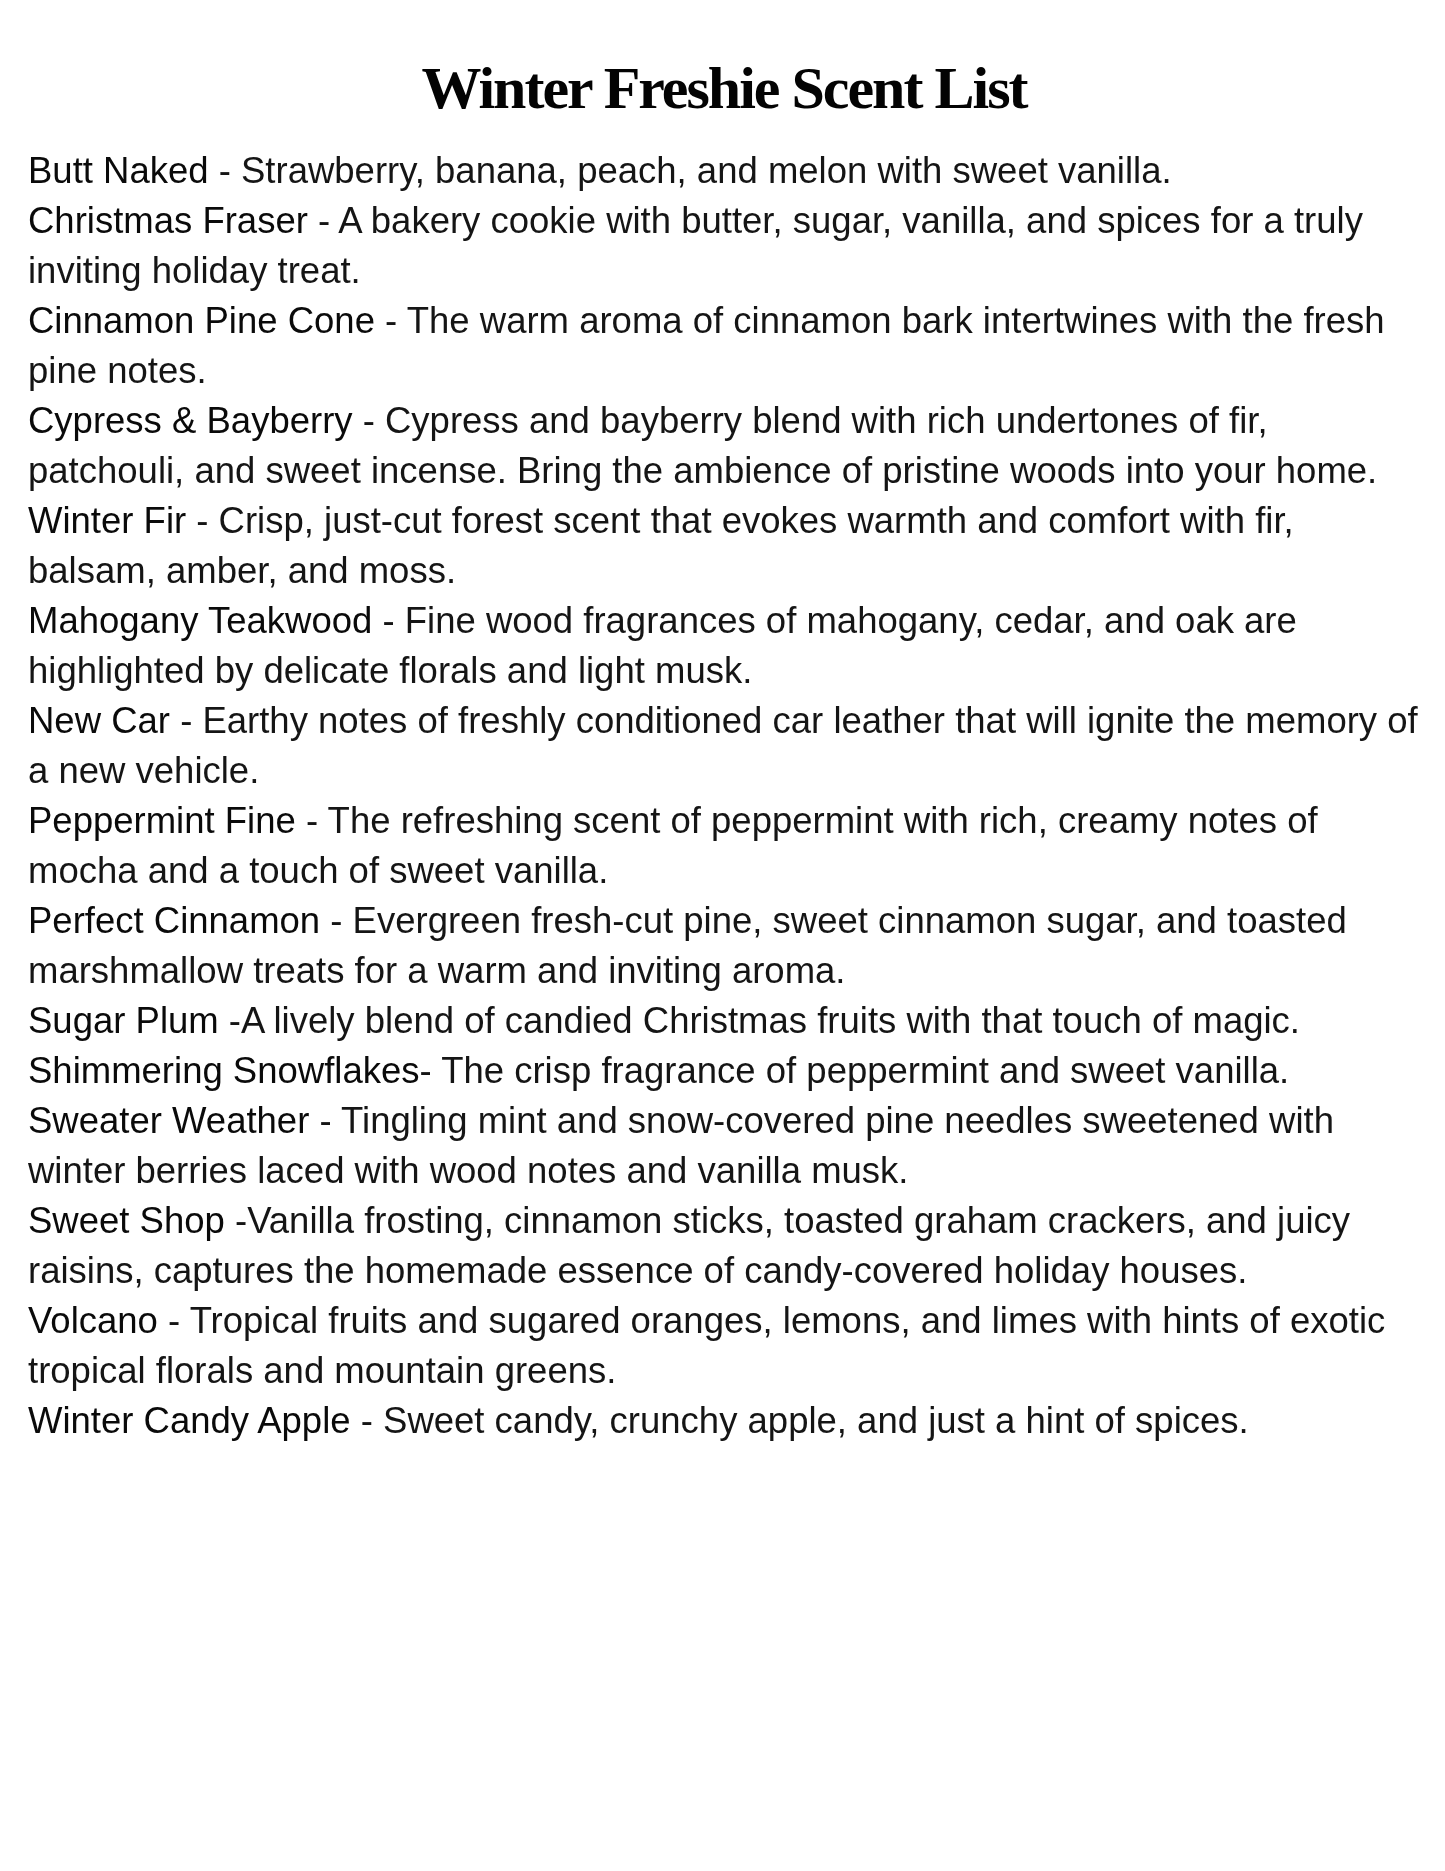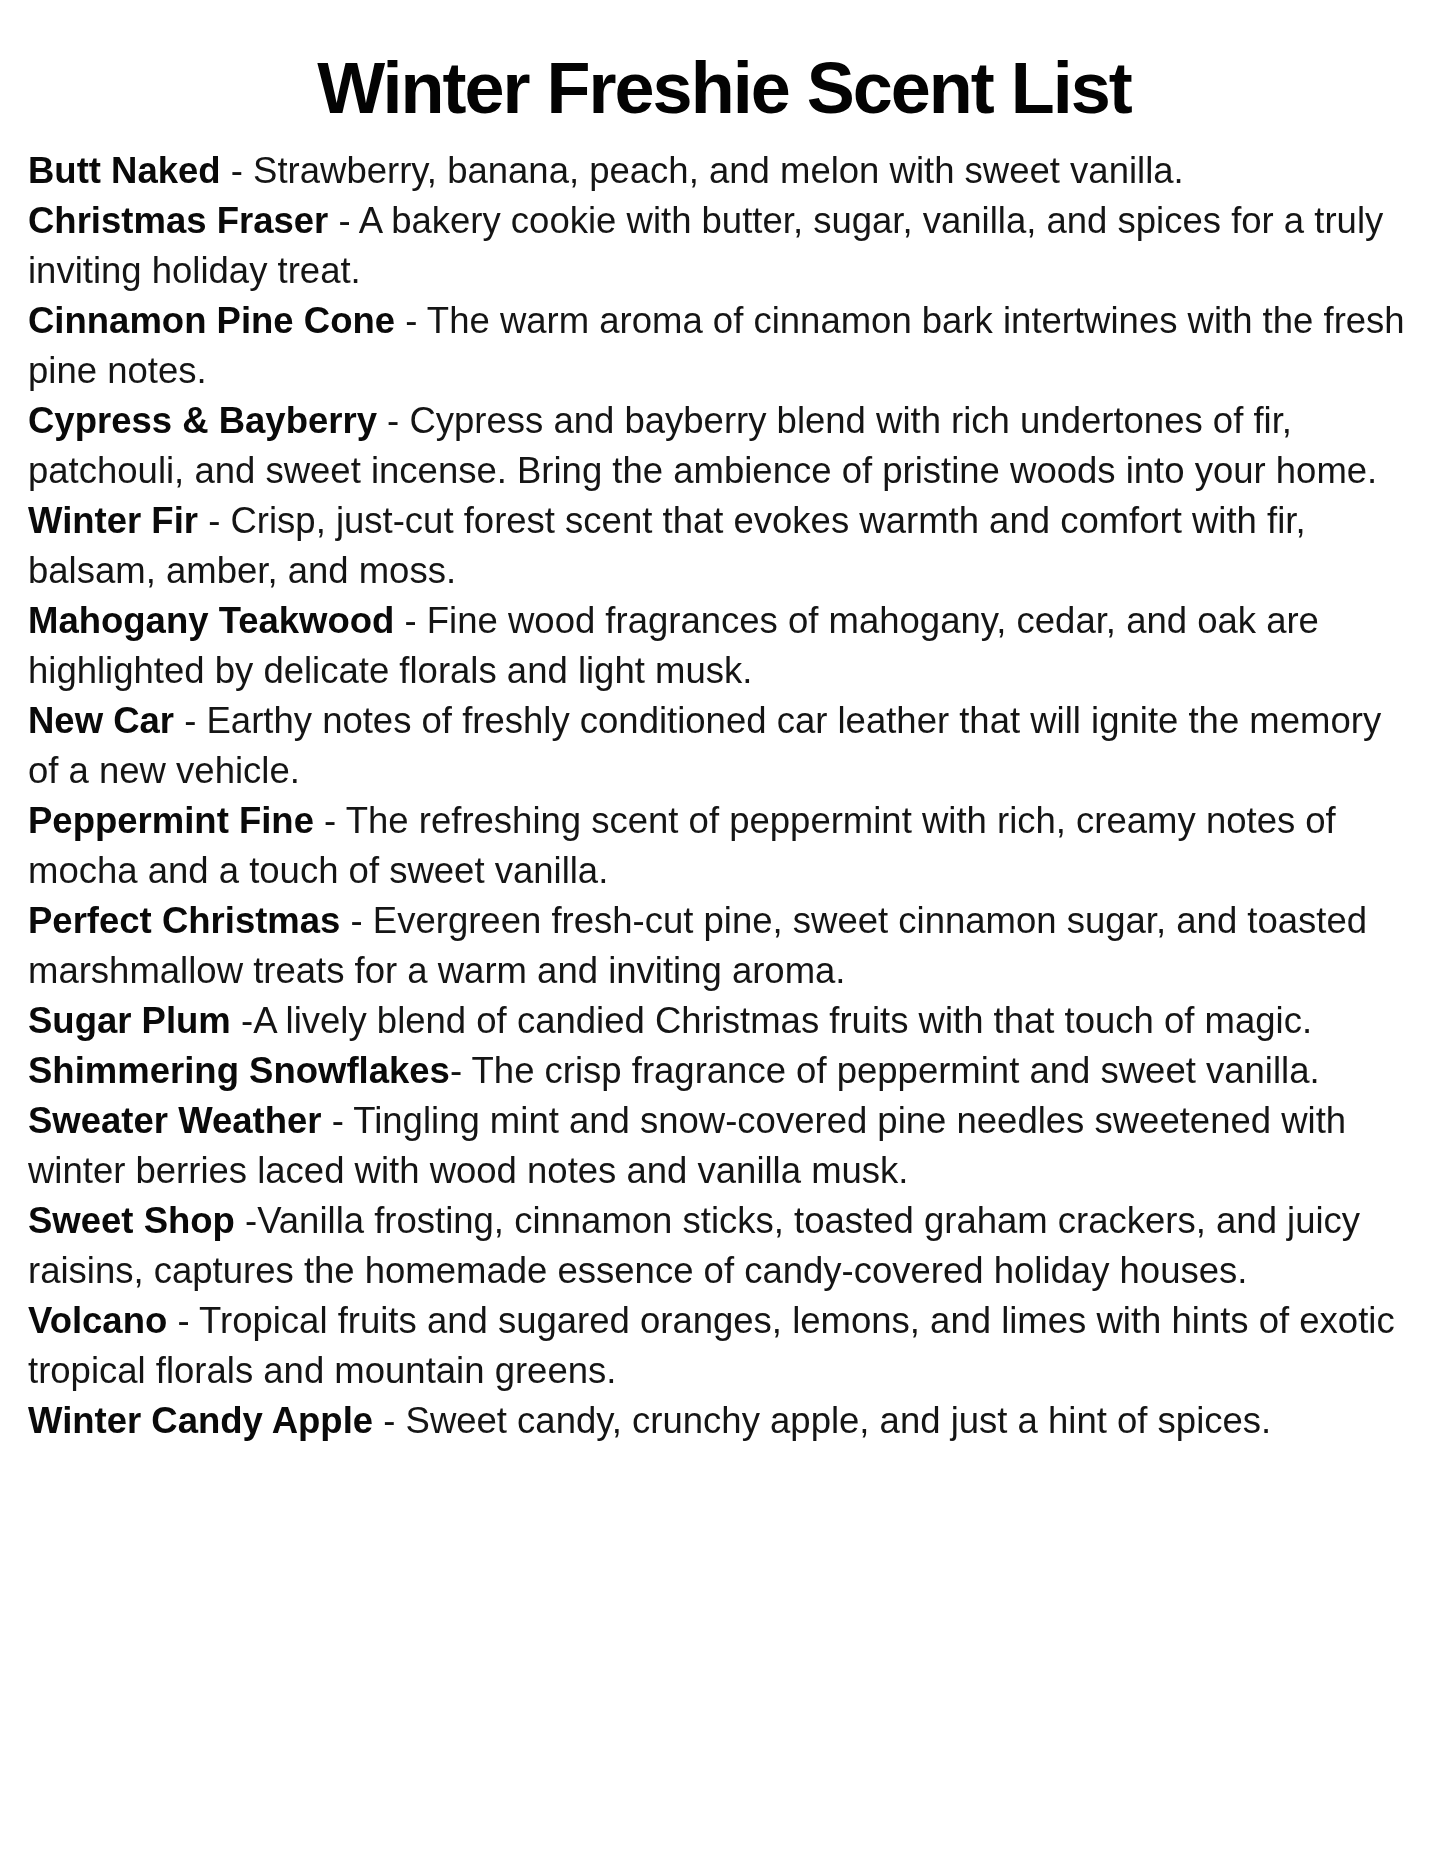--- a/index.html
+++ b/index.html
@@ -15,36 +15,37 @@
     overflow: hidden;
   }
   .page {
     width: 1392px;
     padding: 0 25px 0 28px;
     box-sizing: content-box;
   }
   h1.title {
     margin: 34px 0 4px 0;
     text-align: center;
-    font-size: 72px;
+    font-size: 60px;
     line-height: 108px;
     font-weight: 800;
     letter-spacing: -2px;
     color: #030303;
     white-space: nowrap;
+    font-family: Liberation Serif, serif;
   }
   p.entry {
     margin: 0;
     font-size: 36.5px;
     line-height: 50px;
     font-weight: 400;
     color: #151515;
   }
   p.entry .scent-name {
-    font-weight: 700;
+    font-weight: 400;
     color: #0a0a0a;
   }
   p.entry .sep,
   p.entry .desc {
     font-weight: 400;
   }
 </style>
 </head>
 <body>
 
@@ -52,20 +53,20 @@
   <h1 class="title">Winter Freshie Scent List</h1>
 
   <p class="entry"><strong class="scent-name">Butt Naked</strong><span class="sep"> - </span><span class="desc">Strawberry, banana, peach, and melon with sweet vanilla.</span></p>
   <p class="entry"><strong class="scent-name">Christmas Fraser</strong><span class="sep"> - </span><span class="desc">A bakery cookie with butter, sugar, vanilla, and spices for a truly inviting holiday treat.</span></p>
   <p class="entry"><strong class="scent-name">Cinnamon Pine Cone</strong><span class="sep"> - </span><span class="desc">The warm aroma of cinnamon bark intertwines with the fresh pine notes.</span></p>
   <p class="entry"><strong class="scent-name">Cypress &amp; Bayberry</strong><span class="sep"> - </span><span class="desc">Cypress and bayberry blend with rich undertones of fir, patchouli, and sweet incense. Bring the ambience of pristine woods into your home.</span></p>
   <p class="entry"><strong class="scent-name">Winter Fir</strong><span class="sep"> - </span><span class="desc">Crisp, just-cut forest scent that evokes warmth and comfort with fir, balsam, amber, and moss.</span></p>
   <p class="entry"><strong class="scent-name">Mahogany Teakwood</strong><span class="sep"> - </span><span class="desc">Fine wood fragrances of mahogany, cedar, and oak are highlighted by delicate florals and light musk.</span></p>
   <p class="entry"><strong class="scent-name">New Car</strong><span class="sep"> - </span><span class="desc">Earthy notes of freshly conditioned car leather that will ignite the memory of a new vehicle.</span></p>
   <p class="entry"><strong class="scent-name">Peppermint Fine</strong><span class="sep"> - </span><span class="desc">The refreshing scent of peppermint with rich, creamy notes of mocha and a touch of sweet vanilla.</span></p>
-  <p class="entry"><strong class="scent-name">Perfect Christmas</strong><span class="sep"> - </span><span class="desc">Evergreen fresh-cut pine, sweet cinnamon sugar, and toasted marshmallow treats for a warm and inviting aroma.</span></p>
+  <p class="entry"><strong class="scent-name">Perfect Cinnamon</strong><span class="sep"> - </span><span class="desc">Evergreen fresh-cut pine, sweet cinnamon sugar, and toasted marshmallow treats for a warm and inviting aroma.</span></p>
   <p class="entry"><strong class="scent-name">Sugar Plum</strong><span class="sep"> -</span><span class="desc">A lively blend of candied Christmas fruits with that touch of magic.</span></p>
   <p class="entry"><strong class="scent-name">Shimmering Snowflakes</strong><span class="sep">- </span><span class="desc">The crisp fragrance of peppermint and sweet vanilla.</span></p>
   <p class="entry"><strong class="scent-name">Sweater Weather</strong><span class="sep"> - </span><span class="desc">Tingling mint and snow-covered pine needles sweetened with winter berries laced with wood notes and vanilla musk.</span></p>
   <p class="entry"><strong class="scent-name">Sweet Shop</strong><span class="sep"> -</span><span class="desc">Vanilla frosting, cinnamon sticks, toasted graham crackers, and juicy raisins, captures the homemade essence of candy-covered holiday houses.</span></p>
   <p class="entry"><strong class="scent-name">Volcano</strong><span class="sep"> - </span><span class="desc">Tropical fruits and sugared oranges, lemons, and limes with hints of exotic tropical florals and mountain greens.</span></p>
   <p class="entry"><strong class="scent-name">Winter Candy Apple</strong><span class="sep"> - </span><span class="desc">Sweet candy, crunchy apple, and just a hint of spices.</span></p>
 </main>
 
 </body></html>

